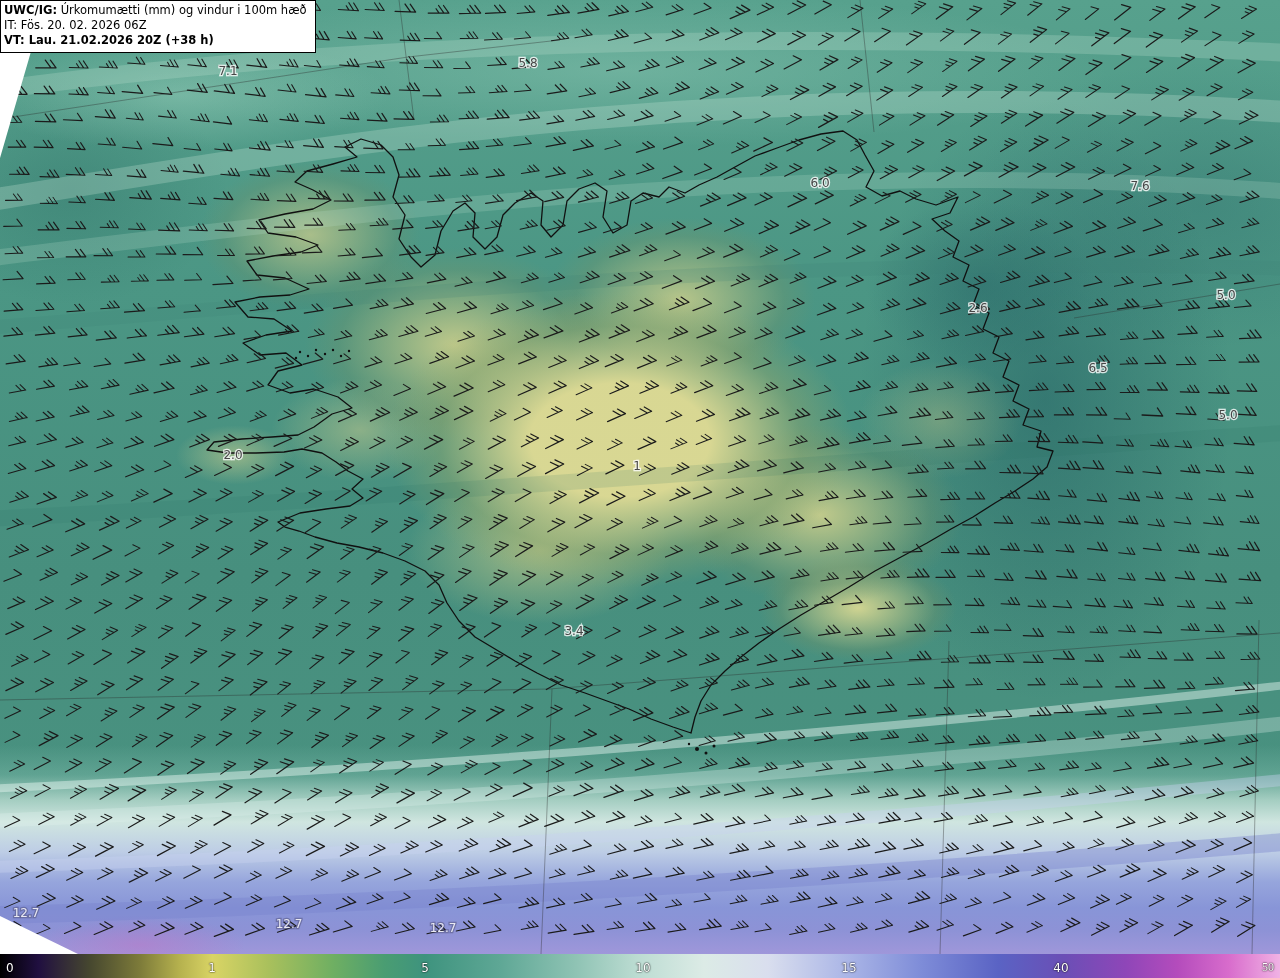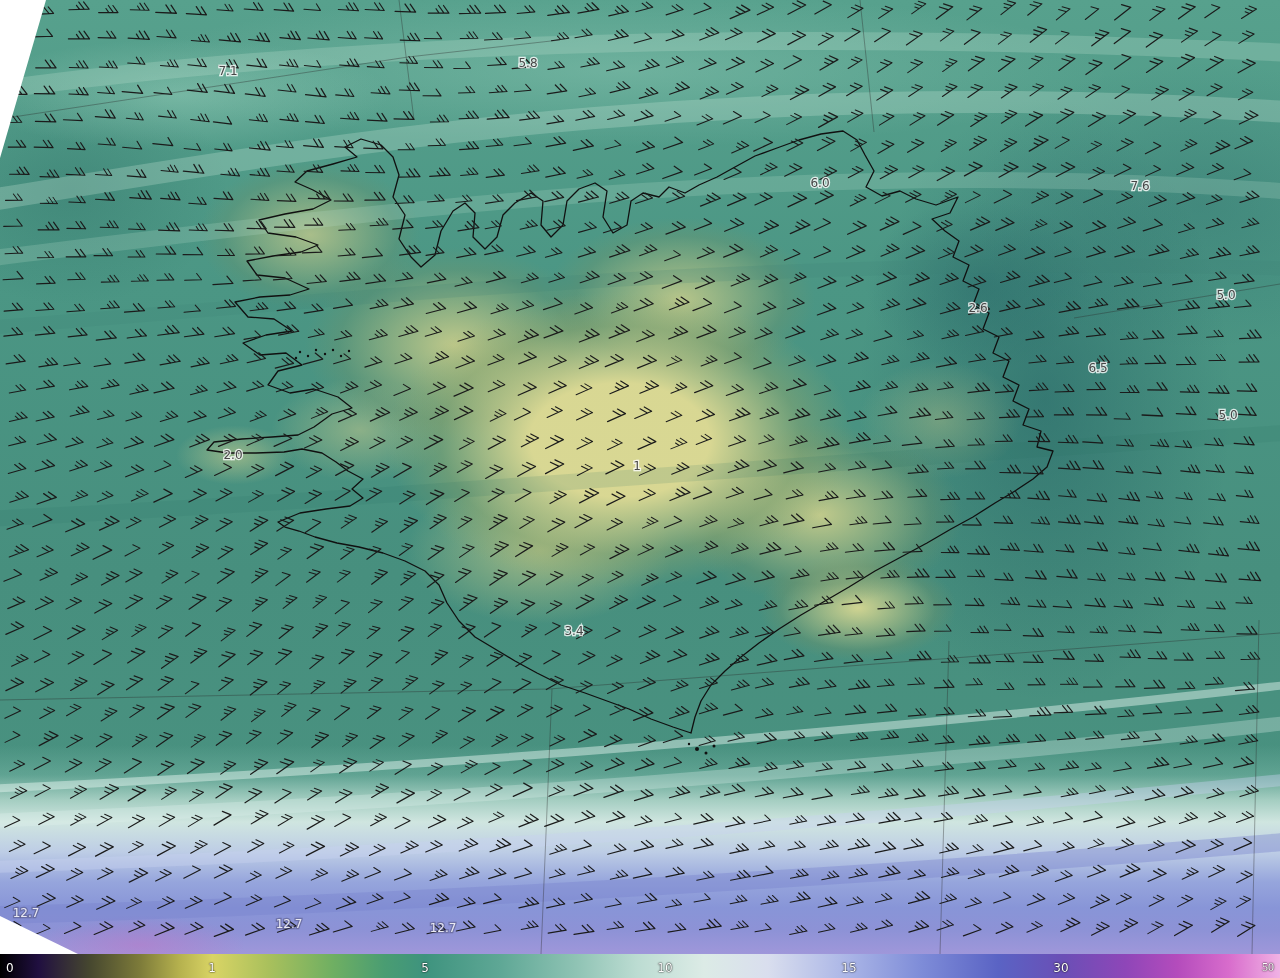--- a/index.html
+++ b/index.html
@@ -1618,26 +1618,31 @@
         <text x="574" y="635">3.4</text>
         <text x="26" y="917" class="light">12.7</text>
         <text x="289" y="928" class="light">12.7</text>
         <text x="443" y="932" class="light">12.7</text>
       </g>
   </svg>
 
   <div class="wedge-tl"></div>
   <div class="wedge-bl"></div>
 
+  <div class="titlebox">
+    <div><span class="bold">UWC/IG:</span> <span>Úrkomumætti (mm) og vindur i 100m hæð</span></div>
+    <div>IT: Fös. 20. 02. 2026 06Z</div>
+    <div class="bold">VT: Lau. 21.02.2026 20Z (+38 h)</div>
+  </div>
 
   <div class="colorbar" style="background: linear-gradient(to right, rgb(0, 0, 0) 0%, rgb(32, 15, 64) 3%, rgb(70, 71, 47) 7%, rgb(126, 124, 58) 11%, rgb(181, 177, 78) 14%, rgb(217, 212, 101) 16.6%, rgb(169, 192, 92) 21%, rgb(111, 175, 98) 26%, rgb(74, 157, 114) 30%, rgb(62, 147, 126) 33.2%, rgb(94, 167, 149) 39%, rgb(143, 195, 180) 45%, rgb(188, 220, 210) 49.8%, rgb(220, 235, 230) 55%, rgb(217, 222, 238) 60%, rgb(169, 180, 230) 66.4%, rgb(126, 140, 216) 72%, rgb(90, 99, 196) 78%, rgb(106, 79, 182) 83%, rgb(143, 70, 184) 88%, rgb(180, 76, 188) 92%, rgb(216, 108, 204) 96%, rgb(240, 178, 228) 100%);">
     <div>
         <span class="cbtick" style="left: 6px;">0</span>
         <span class="cbtick" style="left: 212px; transform: translateX(-50%);">1</span>
         <span class="cbtick" style="left: 425px; transform: translateX(-50%);">5</span>
-        <span class="cbtick" style="left: 665px; transform: translateX(-50%);">10</span>
+        <span class="cbtick" style="left: 643px; transform: translateX(-50%);">10</span>
         <span class="cbtick" style="left: 849px; transform: translateX(-50%); margin-top: 32px;">15</span>
-        <span class="cbtick" style="left: 1061px; transform: translateX(-50%);">30</span>
+        <span class="cbtick" style="left: 1061px; transform: translateX(-50%);">40</span>
         <span class="cbtick" style="right: 6px; font-family: Liberation Serif, serif;">50</span>
       </div>
   </div>
 
 </div>
 
 </body></html>

